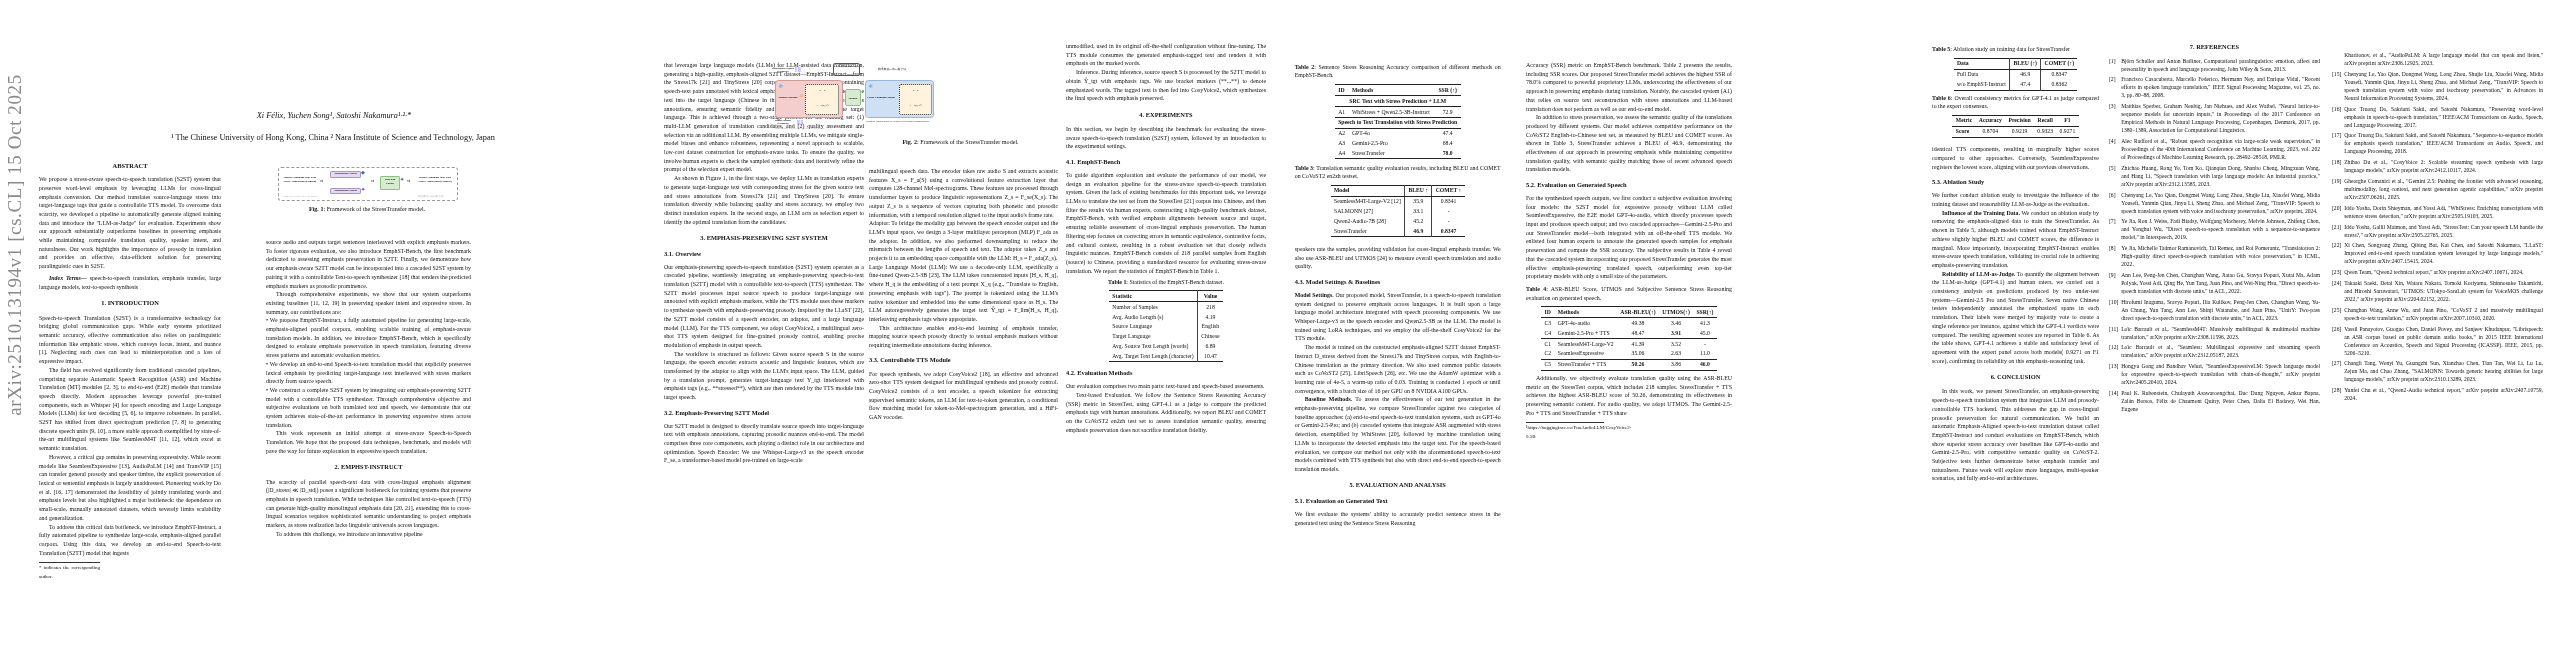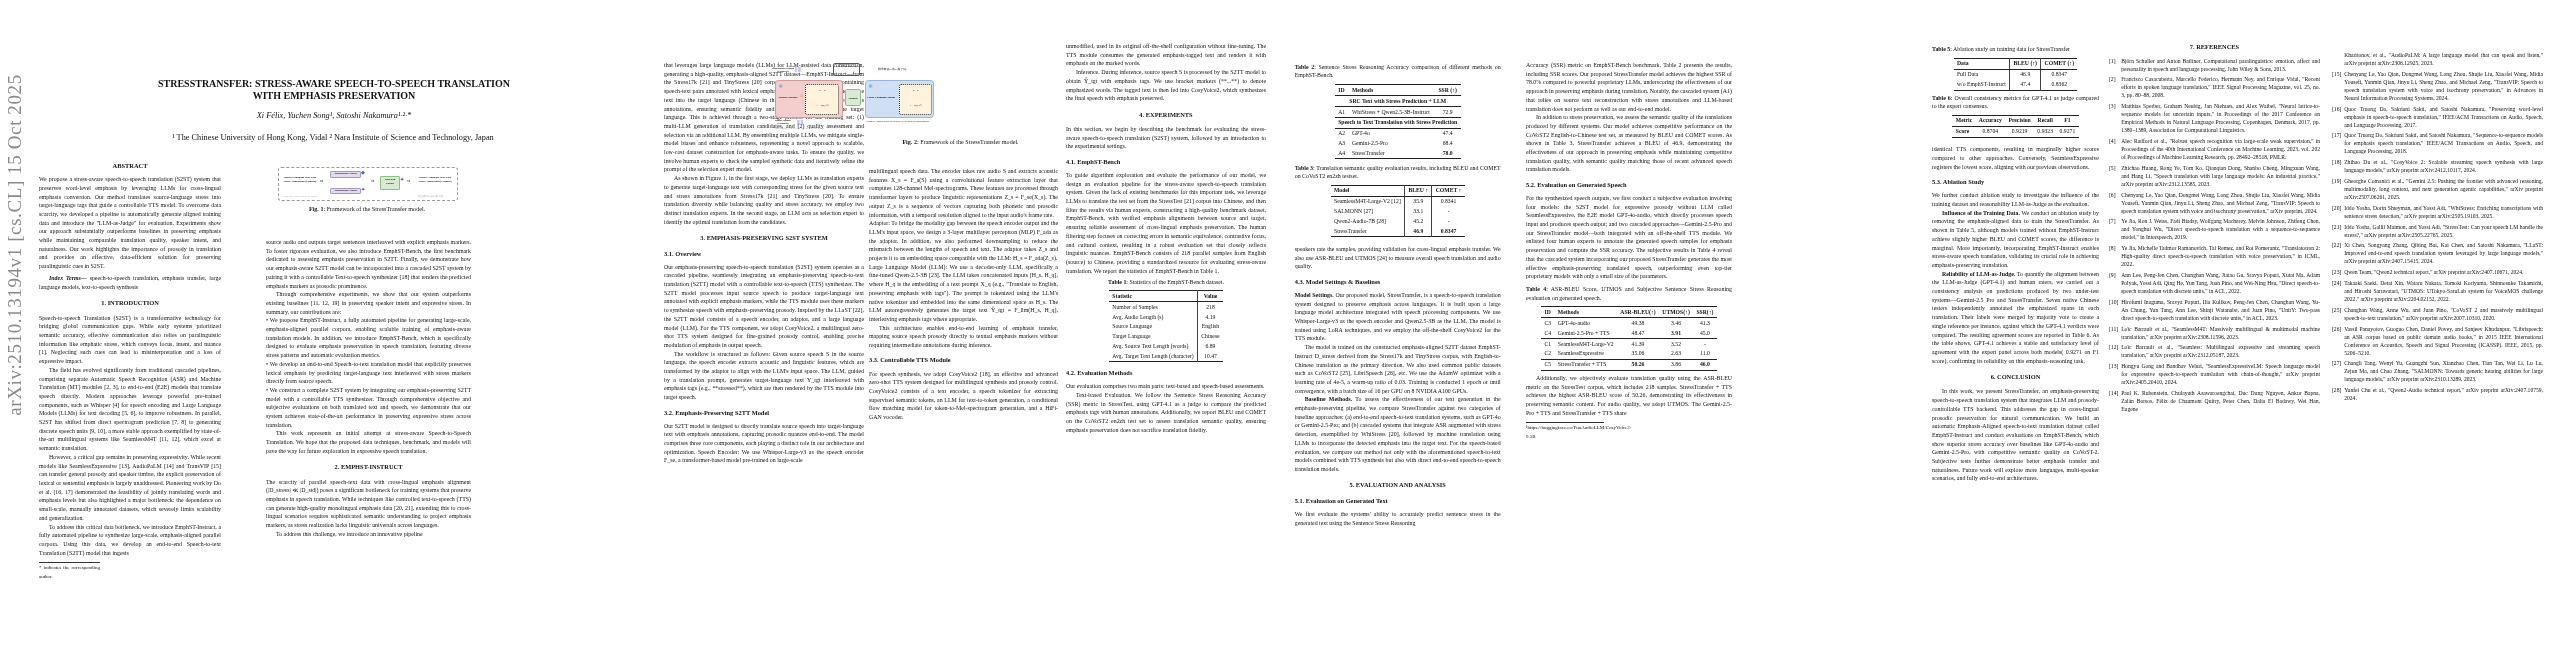--- a/index.html
+++ b/index.html
@@ -40,26 +40,22 @@
   .bullet::before { content:"• "; }
 </style>
 </head>
 <body>
 
 <div class="page p1">
   <div class="arxiv">
       <span>arXiv:2510.13194v1  [cs.CL]  15 Oct 2025</span>
     </div>
 
-  <div class="title">
-    <div>STRESSTRANSFER: STRESS-AWARE SPEECH-TO-SPEECH TRANSLATION</div>
-    <div>WITH EMPHASIS PRESERVATION</div>
-  </div>
   <div class="authors">Xi Félix, Yuchen Song¹, Satoshi Nakamura¹·²·*</div>
-  <div class="affil">¹ The Chinese University of Hong Kong, Vidal  ² Nara Institute of Science and Technology, Japan</div>
+  <div class="affil">¹ The Chinese University of Hong Kong, China  ² Nara Institute of Science and Technology, Japan</div>
 
   <div class="col" style="left:39px; top:162px; width:182px;">
     <div class="abstract-h">ABSTRACT</div>
     <p class="ni">We propose a stress-aware speech-to-speech translation (S2ST) system that preserves word-level emphasis by leveraging LLMs for cross-lingual emphasis conversion. Our method translates source-language stress into target-language tags that guide a controllable TTS model. To overcome data scarcity, we developed a pipeline to automatically generate aligned training data and introduce the "LLM-as-Judge" for evaluation. Experiments show our approach substantially outperforms baselines in preserving emphasis while maintaining comparable translation quality, speaker intent, and naturalness. Our work highlights the importance of prosody in translation and provides an effective, data-efficient solution for preserving paralinguistic cues in S2ST.</p>
     <p style="margin-top:3.3px;"><b><i>Index Terms—</i></b><span> speech-to-speech translation, emphasis transfer, large language models, text-to-speech synthesis</span></p>
     <div class="sec">1.  INTRODUCTION</div>
     <p class="ni">Speech-to-speech Translation (S2ST) is a transformative technology for bridging global communication gaps. While early systems prioritized semantic accuracy, effective communication also relies on paralinguistic information like emphatic stress, which conveys focus, intent, and nuance [1]. Neglecting such cues can lead to misinterpretation and a loss of expressive impact.</p>
     <p>The field has evolved significantly from traditional cascaded pipelines, comprising separate Automatic Speech Recognition (ASR) and Machine Translation (MT) modules [2, 3], to end-to-end (E2E) models that translate speech directly. Modern approaches leverage powerful pre-trained components, such as Whisper [4] for speech encoding and Large Language Models (LLMs) for text decoding [5, 6], to improve robustness. In parallel, S2ST has shifted from direct spectrogram prediction [7, 8] to generating discrete speech units [9, 10], a more stable approach exemplified by state-of-the-art multilingual systems like SeamlessM4T [11, 12], which excel at semantic translation.</p>
     <p>However, a critical gap remains in preserving expressivity. While recent models like SeamlessExpressive [13], AudioPaLM [14] and TransVIP [15] can transfer general prosody and speaker timbre, the explicit preservation of lexical or sentential emphasis is largely unaddressed. Pioneering work by Do et al. [16, 17] demonstrated the feasibility of jointly translating words and emphasis levels but also highlighted a major bottleneck: the dependence on small-scale, manually annotated datasets, which severely limits scalability and generalization.</p>
     <p>To address this critical data bottleneck, we introduce EmphST-Instruct, a fully automated pipeline to synthesize large-scale, emphasis-aligned parallel corpora. Using this data, we develop an end-to-end Speech-to-text Translation (S2TT) model that ingests</p>

